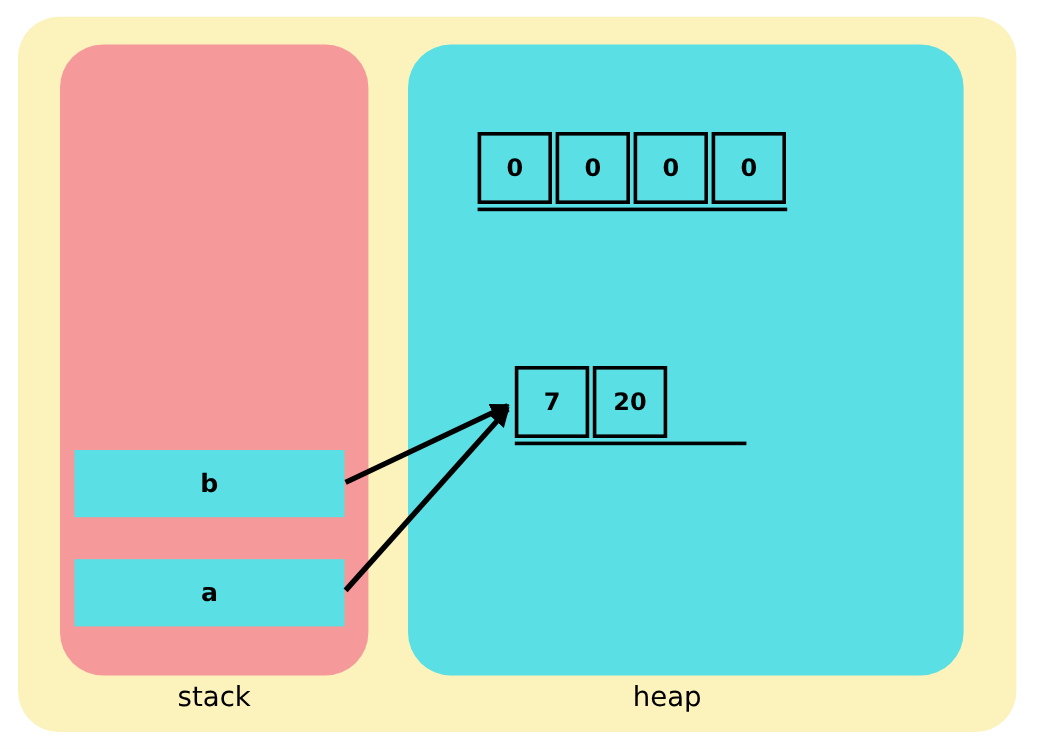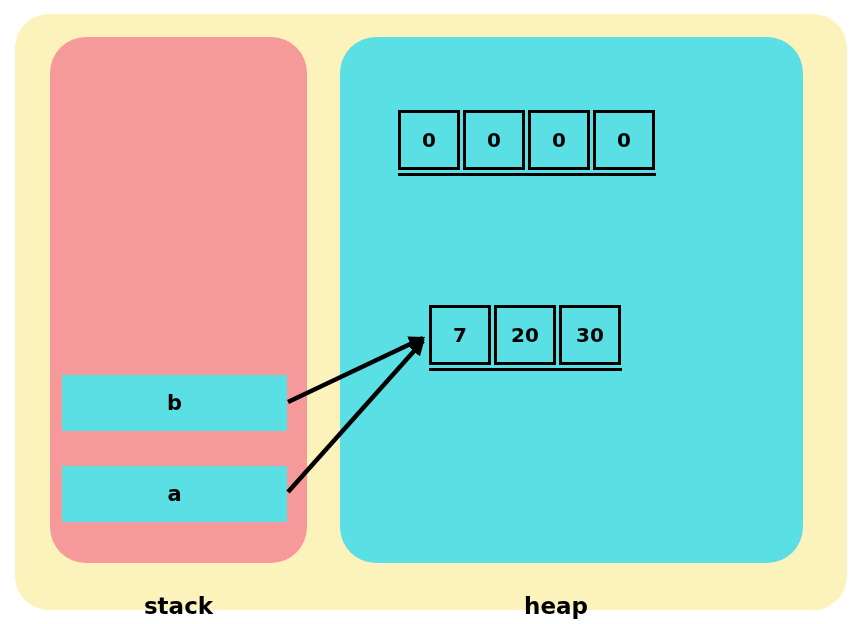--- a/index.html
+++ b/index.html
@@ -38,24 +38,23 @@
   }
   .panel-heap {
     left: 325px;
     width: 463px;
     background: #59DFE4;
   }
   .region-label {
     position: absolute;
     top: 552px;
     font-size: 23px;
-    font-weight: bold;
+    font-weight: normal;
     text-align: center;
     line-height: 30px;
-    margin-top: 25px;
   }
   .region-label.stack { left: 35px;  width: 257px; }
   .region-label.heap  { left: 325px; width: 432px; }
 
   .heap-array {
     position: absolute;
     display: flex;
     gap: 3px;
   }
   .heap-array.zeros { left: 58px; top: 73px; }
@@ -122,21 +121,20 @@
         <div class="cell">0</div>
         <div class="cell">0</div>
         <div class="cell">0</div>
         <div class="cell">0</div>
       </div>
       <div class="array-underline zeros"></div>
 
       <div class="heap-array nums">
         <div class="cell">7</div>
         <div class="cell">20</div>
-        <div class="cell">30</div>
       </div>
       <div class="array-underline nums"></div>
     </div>
 
     <div class="region-label stack">stack</div>
     <div class="region-label heap">heap</div>
   </div>
 
   <svg class="arrows" width="865" height="624" viewBox="0 0 865 624">
     <defs>

